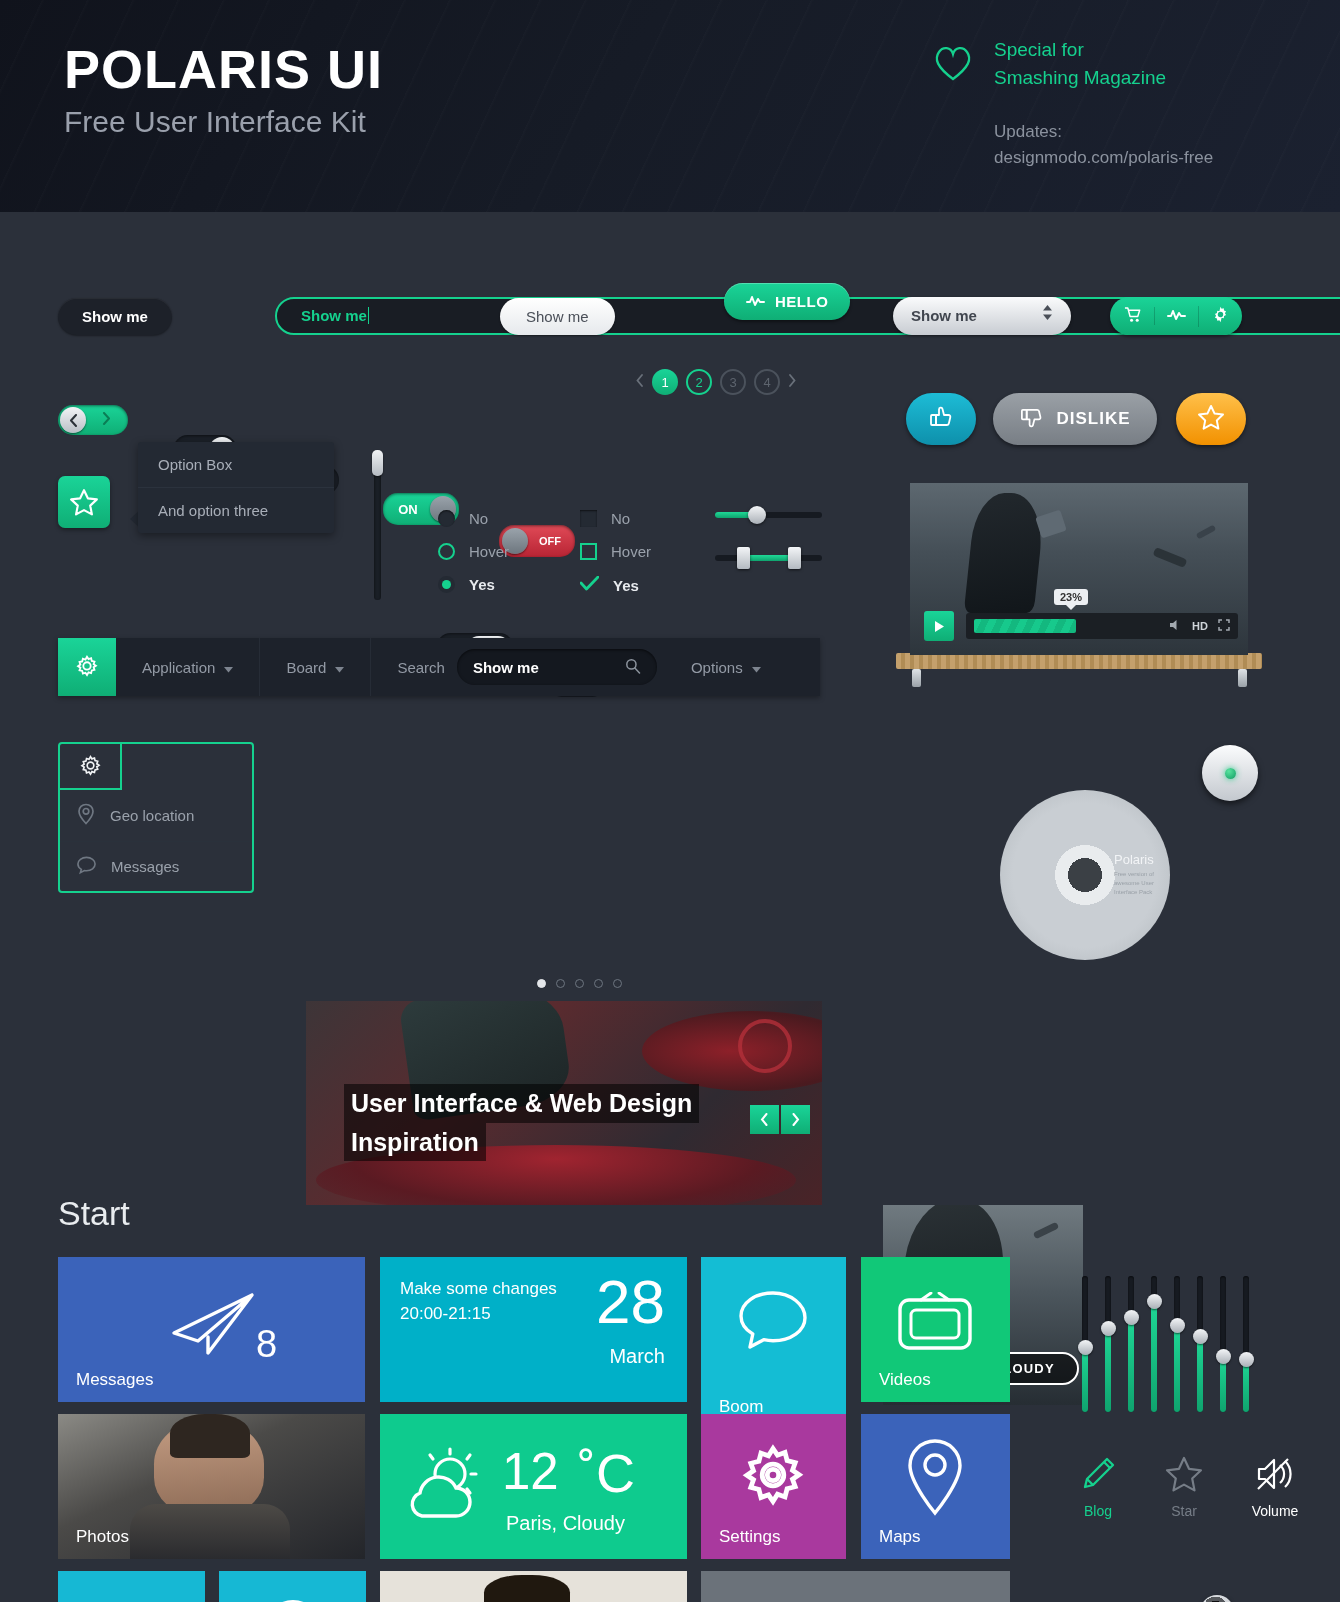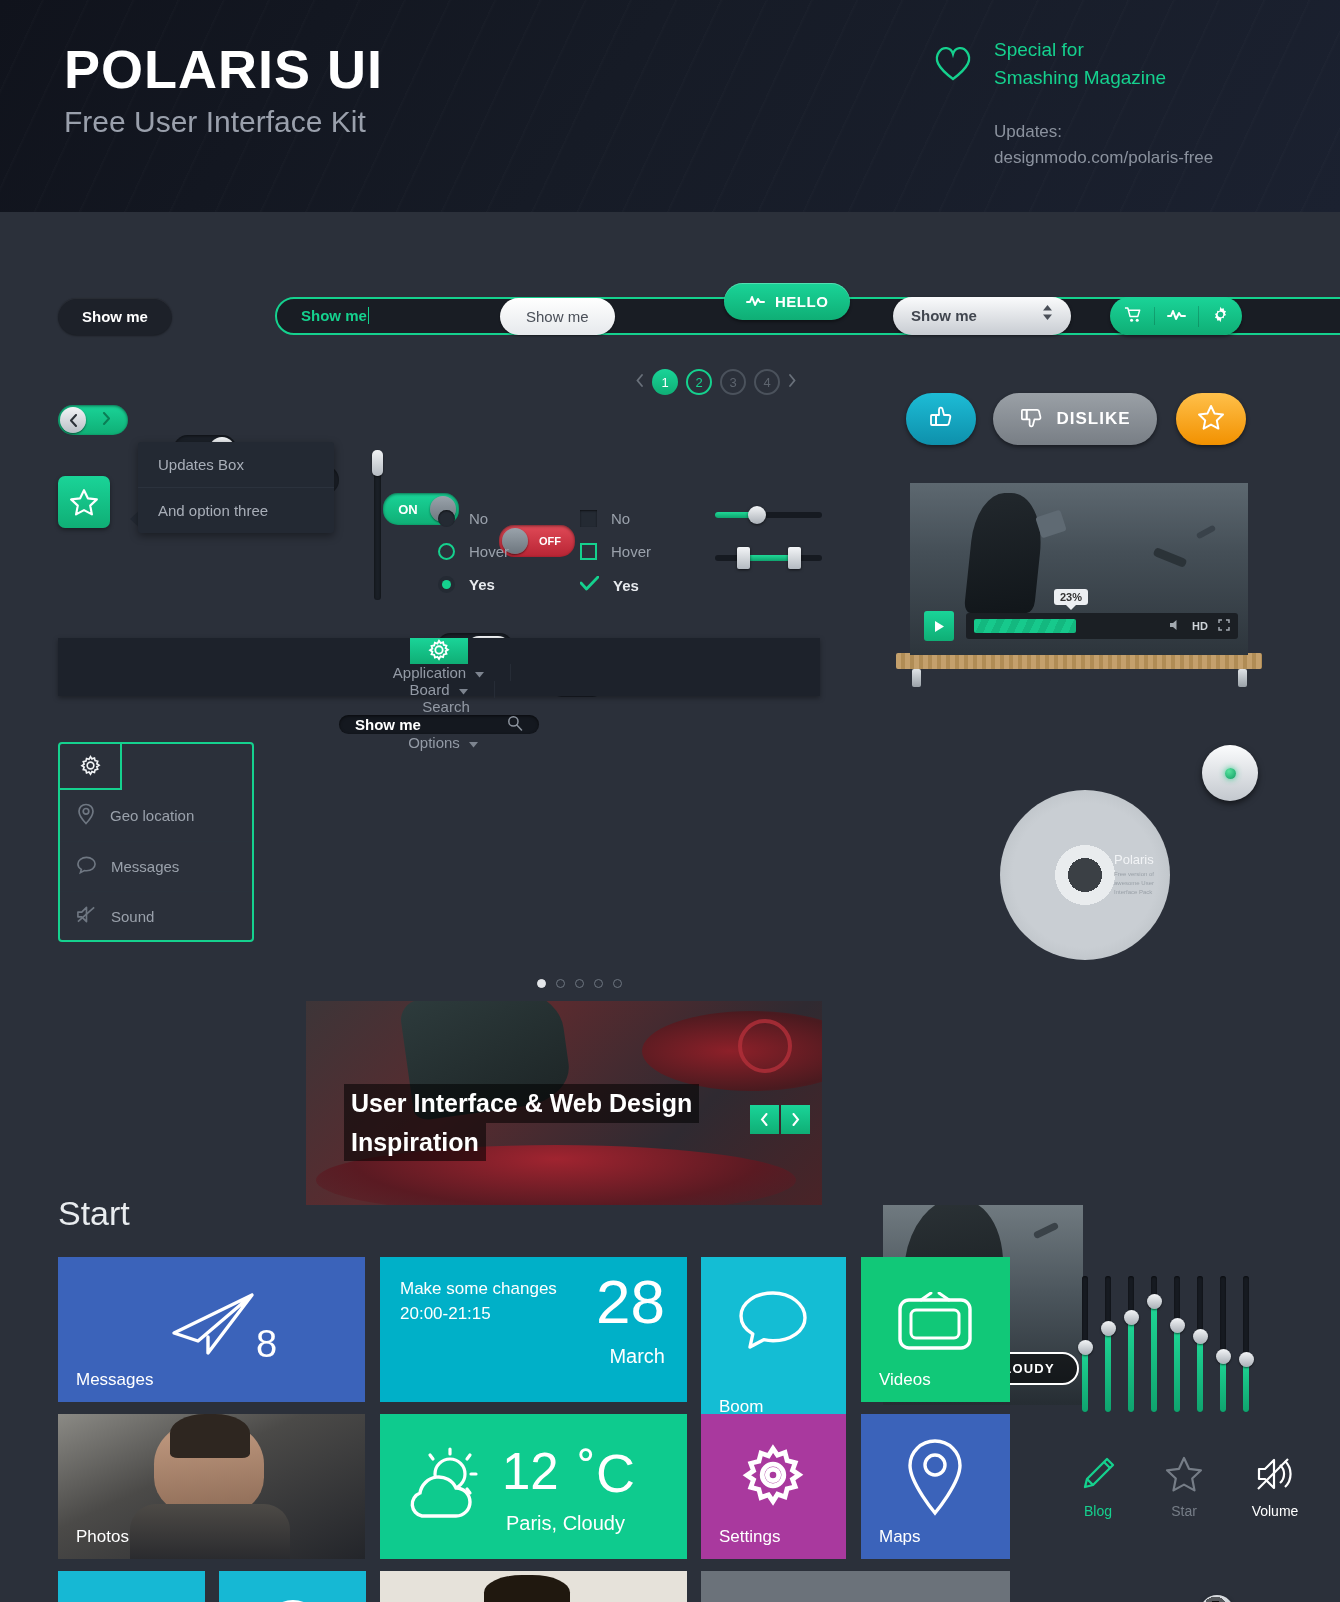--- a/index.html
+++ b/index.html
@@ -85,21 +85,21 @@
   .optbox div + div { border-top:1px solid #2b323d; }
   .star-sq { width:52px;height:52px;border-radius:7px;
              background:linear-gradient(#1ad498,#0fae75); display:flex;align-items:center;justify-content:center;
              box-shadow:0 2px 4px rgba(0,0,0,.4); }
 
   .chk-lbl { color:#9aa1ab; font-size:15px; }
   .chk-lbl.on { color:#e7eaee; font-weight:bold; }
 
   
   .navbar { width:762px; height:58px; background:#1d222b; display:flex; align-items:center;
-            box-shadow:0 2px 5px rgba(0,0,0,.35);flex-direction:column; }
+            box-shadow:0 2px 5px rgba(0,0,0,.35); }
   .navbar .cell { padding:0 26px; color:#939aa5; font-size:15px; height:100%;
                   display:flex; align-items:center; gap:9px; }
   .navbar .sep { border-right:1px solid #262c36; }
   .nav-gear { width:58px;height:58px;background:linear-gradient(#1ad498,#0fae75);
               display:flex;align-items:center;justify-content:center; }
   .nav-search { background:#14181f; border-radius:18px; height:36px; width:200px;
                 display:flex; align-items:center; justify-content:space-between;
                 padding:0 16px; color:#fff; font-weight:bold; font-size:15px;
                 box-shadow:inset 0 1px 3px rgba(0,0,0,.6); }
 
@@ -328,21 +328,21 @@
     </span>
   </div>
 
   <div class="abs star-sq" style="left:58px; top:264px;">
     <svg width="30" height="29" viewBox="0 0 28 27">
         <polygon points="14,2 17.6,9.6 26,10.6 19.8,16.4 21.4,24.6 14,20.6 6.6,24.6 8.2,16.4 2,10.6 10.4,9.6" fill="none" stroke="#fff" stroke-width="2" stroke-linejoin="round"></polygon>
       </svg>
   </div>
   <div class="abs" style="left:130px; top:297px; width:0;height:0;border-top:10px solid transparent;border-bottom:10px solid transparent;border-right:11px solid #232933;"></div>
   <div class="abs optbox" style="left:138px; top:230px;">
-    <div>Updates Box</div>
+    <div>Option Box</div>
     <div>And option three</div>
   </div>
 
   <div class="abs" style="left:374px; top:238px; width:7px; height:150px; background:#1a1f26; border-radius:4px; box-shadow:inset 0 1px 3px rgba(0,0,0,.6);">
     <div style="width:11px;height:26px;margin-left:-2px;border-radius:5px;background:linear-gradient(#f0f2f4,#b4bac1);box-shadow:0 1px 2px rgba(0,0,0,.5);"></div>
   </div>
 
   <div class="abs tg" style="left:436px; top:229px; width:78px; background:#1b2028; padding:3px; height:32px; justify-content:flex-end;">
     <span style="width:45px;height:26px;border-radius:13px;background:linear-gradient(#f2f4f6,#b3b9c0);display:flex;align-items:center;justify-content:center;gap:3px;box-shadow:0 1px 2px rgba(0,0,0,.5);">
       <i style="display:block;width:2px;height:11px;background:#8e949b;"></i>
@@ -501,29 +501,20 @@
       <span>Geo location</span>
     </div>
     <div class="sm-item">
       <span>
         <svg width="21" height="20" viewBox="0 0 22 20">
             <path d="M11 2c-5 0-9 3.1-9 7 0 2.3 1.4 4.3 3.6 5.6L4.6 18l4.2-2.2c.7.1 1.5.2 2.2.2 5 0 9-3.1 9-7s-4-7-9-7z" fill="none" stroke="#6f7782" stroke-width="1.7"></path>
           </svg>
       </span>
       <span>Messages</span>
     </div>
-    <div class="sm-item">
-      <span>
-        <svg width="21" height="19" viewBox="0 0 22 19">
-            <polygon points="2,7 6,7 11,2 11,17 6,12 2,12" fill="none" stroke="#6f7782" stroke-width="1.7" stroke-linejoin="round"></polygon>
-            <line x1="2" y1="17" x2="19" y2="2" stroke="#6f7782" stroke-width="1.7"></line>
-          </svg>
-      </span>
-      <span>Sound</span>
-    </div>
   </div>
 
   <div class="abs hero" style="left:306px; top:533px;">
     <div style="position:absolute;left:100px;top:-10px;width:160px;height:120px;background:linear-gradient(160deg,#2d3b3c,#1d2526);transform:rotate(-8deg);border-radius:20px 40% 30% 10%;"></div>
     <div style="position:absolute;right:-40px;top:10px;width:220px;height:80px;background:radial-gradient(ellipse at 40% 50%, #8d2029 0%, #4a1a1f 70%, transparent 100%);border-radius:50%;"></div>
     <div style="position:absolute;right:30px;top:18px;width:54px;height:54px;border:4px solid #b3303a;border-radius:50%;opacity:.8;"></div>
     <div style="position:absolute;left:10px;bottom:-10px;width:480px;height:70px;background:radial-gradient(ellipse at 50% 20%, #a02430 0%, #5a1a22 60%, transparent 100%);border-radius:50%;"></div>
     <div class="hero-title">
       <span>User Interface &amp; Web Design</span><br>
       <span>Inspiration</span>

